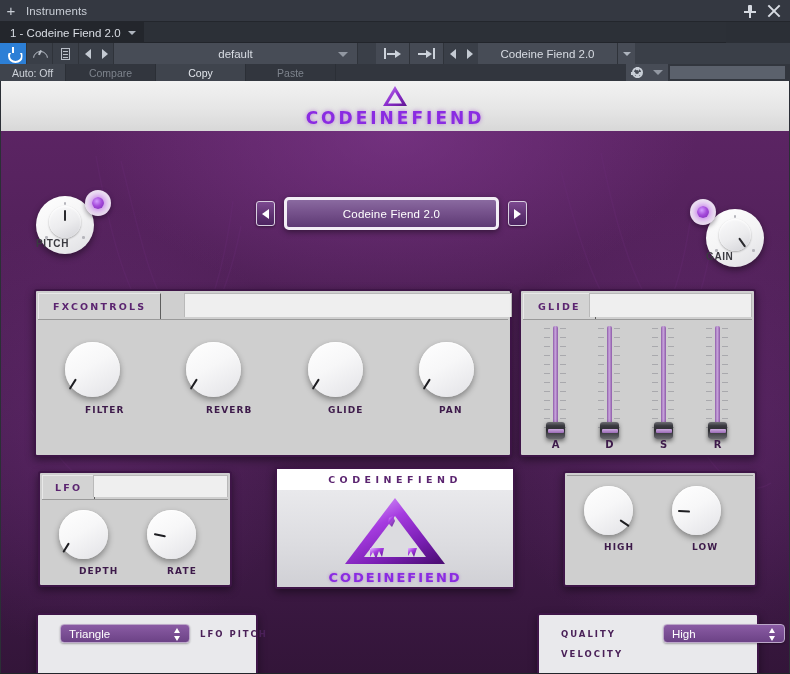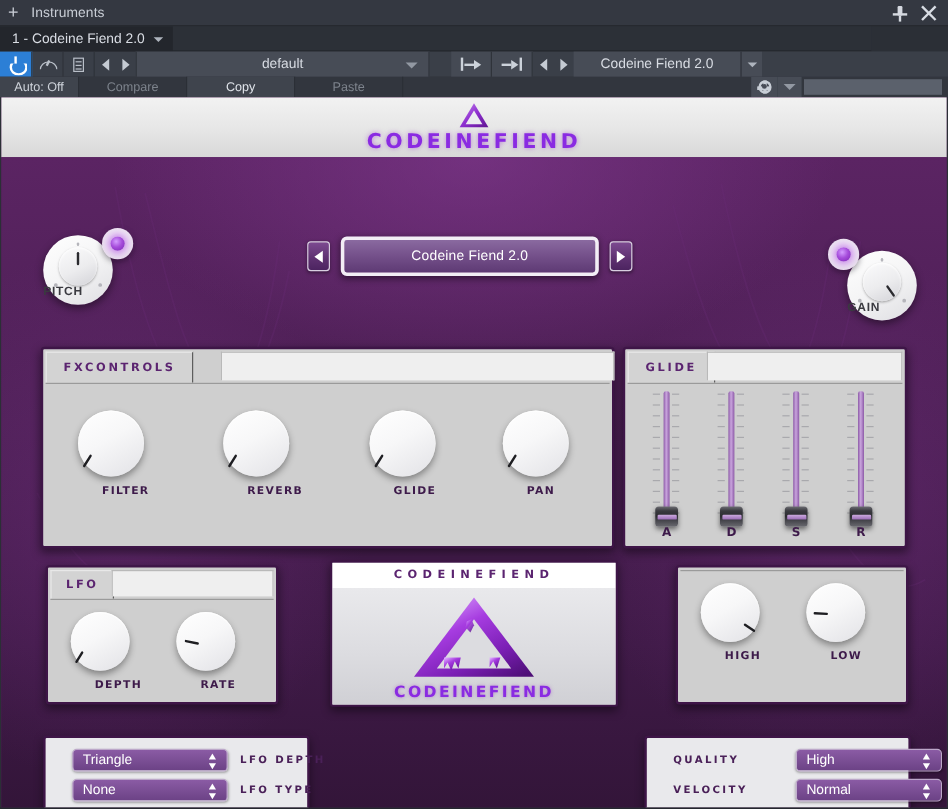--- a/index.html
+++ b/index.html
@@ -764,46 +764,35 @@
           </div>
         </div>
       </div>
 
       <div class="ddpanel" style="left:35px; top:482px; width:222px; height:86px;">
         <div class="ddrow" style="left:10px; top:9px;">
           <div class="ddbox">
             <span>Triangle</span>
             <div class="ddstep"></div>
           </div>
-          <div class="ddlabel">LFO DEPTH</div>
-        </div>
-        <div class="ddrow" style="left:10px; top:34px;">
-          <div class="ddbox">
-            <span>None</span>
-            <div class="ddstep"></div>
-          </div>
-          <div class="ddlabel">LFO TYPE</div>
+          <div class="ddlabel">LFO PITCH</div>
         </div>
 
       </div>
 
       <div class="ddpanel" style="left:536px; top:482px; width:222px; height:86px;">
         <div class="ddrow" style="left:10px; top:9px;">
           <div class="ddlabel left">QUALITY</div>
           <div class="ddbox" style="width:122px; margin-left:-10px;">
             <span>High</span>
             <div class="ddstep"></div>
           </div>
         </div>
         <div class="ddrow" style="left:10px; top:34px;">
           <div class="ddlabel left">VELOCITY</div>
-          <div class="ddbox" style="width:122px; margin-left:-10px;">
-            <span>Normal</span>
-            <div class="ddstep"></div>
-          </div>
         </div>
 
       </div>
 
     </div>
   </div>
 
   <div class="bottom-edge"></div>
 </div>
 

